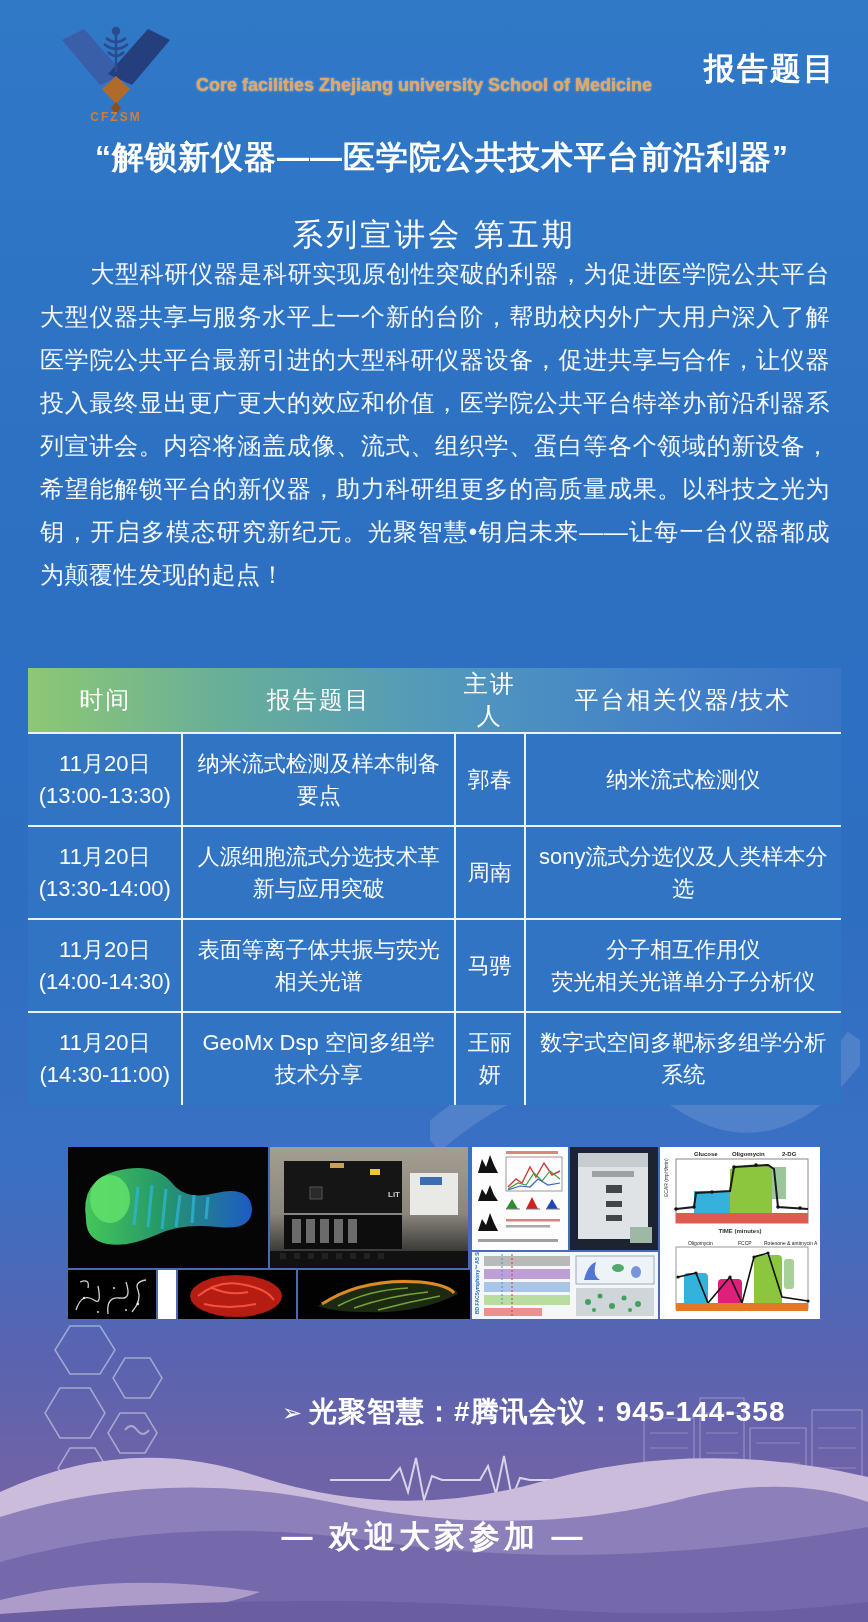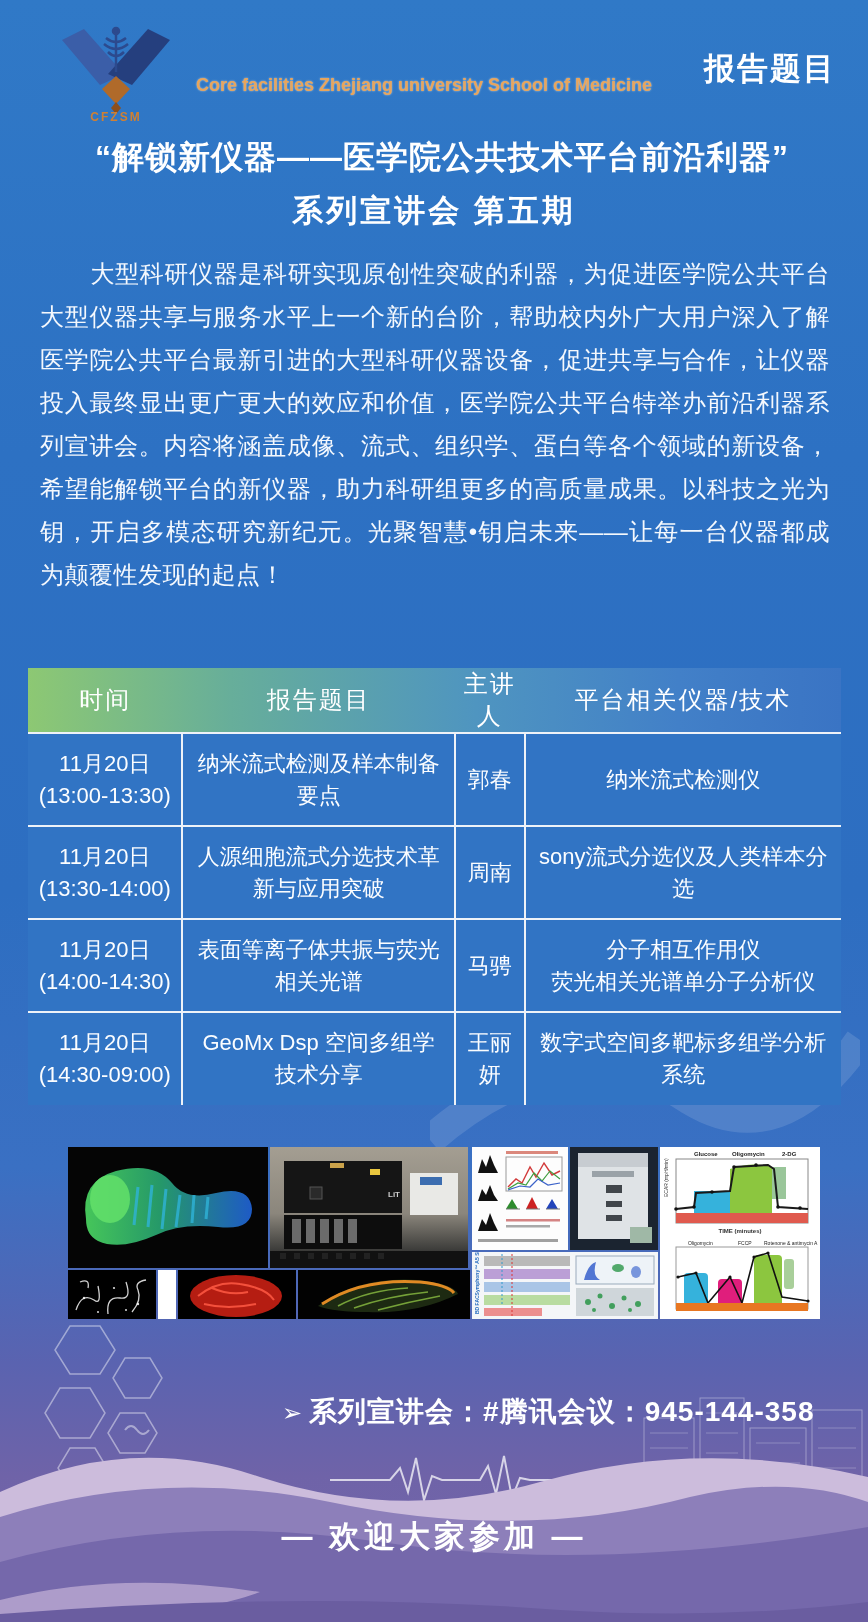--- a/index.html
+++ b/index.html
@@ -18,21 +18,21 @@
   .brand{ margin-left:14px; }
   .brand-cn{ font-size:31px; font-weight:bold; color:#eda55a; letter-spacing:1px;
              text-shadow:0 0 2px rgba(255,244,224,.85), 0 1px 1px rgba(120,60,0,.5); }
   .brand-en{ margin-top:22px; font-size:18px; font-weight:bold; color:#e8a55c;
              text-shadow:0 0 2px rgba(255,244,224,.7); }
   .badge{ position:absolute; right:2px; top:22px; font-size:31px; font-weight:bold; color:#ffffff; letter-spacing:2px; }
 
   
   .title{ position:absolute; top:136px; left:0; right:0; text-align:center; }
   .title-line1{ font-size:32px; font-weight:bold; letter-spacing:1px;margin-left:16px; }
-  .title-line2{ margin-top:10px; font-size:31px; font-weight:bold; letter-spacing:3px; }
+  .title-line2{ margin-top:34px; font-size:31px; font-weight:normal; letter-spacing:3px; }
 
   
   .intro{ position:absolute; top:252px; left:40px; right:38px;
           font-size:24px; line-height:43px; text-align:justify; text-indent:2.1em;
           letter-spacing:.5px; color:#f4f8fd; font-weight:500;}
 
   
   .schedule{ position:absolute; top:668px; left:28px; width:813px; }
   table{ width:100%; border-collapse:collapse; table-layout:fixed; border-style:hidden; }
   col.c-time{width:19%;} col.c-topic{width:33.5%;} col.c-speaker{width:8.6%;} col.c-inst{width:38.9%;}
@@ -158,21 +158,21 @@
               <div>(14:00-14:30)</div>
             </td>
           <td>表面等离子体共振与荧光相关光谱</td>
           <td>马骋</td>
           <td class="pre">分子相互作用仪
 荧光相关光谱单分子分析仪</td>
         </tr>
         <tr>
           <td class="time-cell">
               <div>11月20日</div>
-              <div>(14:30-09:00)</div>
+              <div>(14:30-11:00)</div>
             </td>
           <td>GeoMx Dsp 空间多组学技术分享</td>
           <td>王丽妍</td>
           <td class="pre">数字式空间多靶标多组学分析系统</td>
         </tr>
       </tbody>
     </table>
   </div>
 
   <div class="collage">
@@ -417,21 +417,21 @@
           <line x1="118" y1="75" x2="162" y2="75"></line>
         <line x1="180" y1="40" x2="218" y2="40"></line>
           <line x1="180" y1="60" x2="218" y2="60"></line>
           <line x1="180" y1="80" x2="218" y2="80"></line>
       </g>
     </g>
   </svg>
 
   <div class="info">
     <div class="info-line">
-      <span class="bullet">➢</span><span>系列宣讲会：</span><span>#腾讯会议：945-144-358</span>
+      <span class="bullet">➢</span><span>光聚智慧：</span><span>#腾讯会议：945-144-358</span>
     </div>
   </div>
 
   <svg class="waves" viewBox="0 0 868 200" preserveAspectRatio="none">
     <path d="M0,70 Q130,10 260,55 Q400,100 540,60 Q700,15 868,55 L868,200 L0,200 Z" fill="#ccbcdc"></path>
     <path d="M0,95 Q160,45 330,80 Q520,120 690,75 Q790,52 868,80 L868,200 L0,200 Z" fill="#8d7fba"></path>
     <path d="M0,140 Q180,90 380,120 Q600,152 868,105 L868,200 L0,200 Z" fill="#7568ab"></path>
     <path d="M0,178 Q120,148 260,170 Q180,200 0,196 Z" fill="#b7a6cf" opacity=".85"></path>
     <path d="M0,192 Q300,168 560,188 Q720,198 868,180 L868,200 L0,200 Z" fill="#6a5da0"></path>
   </svg>

